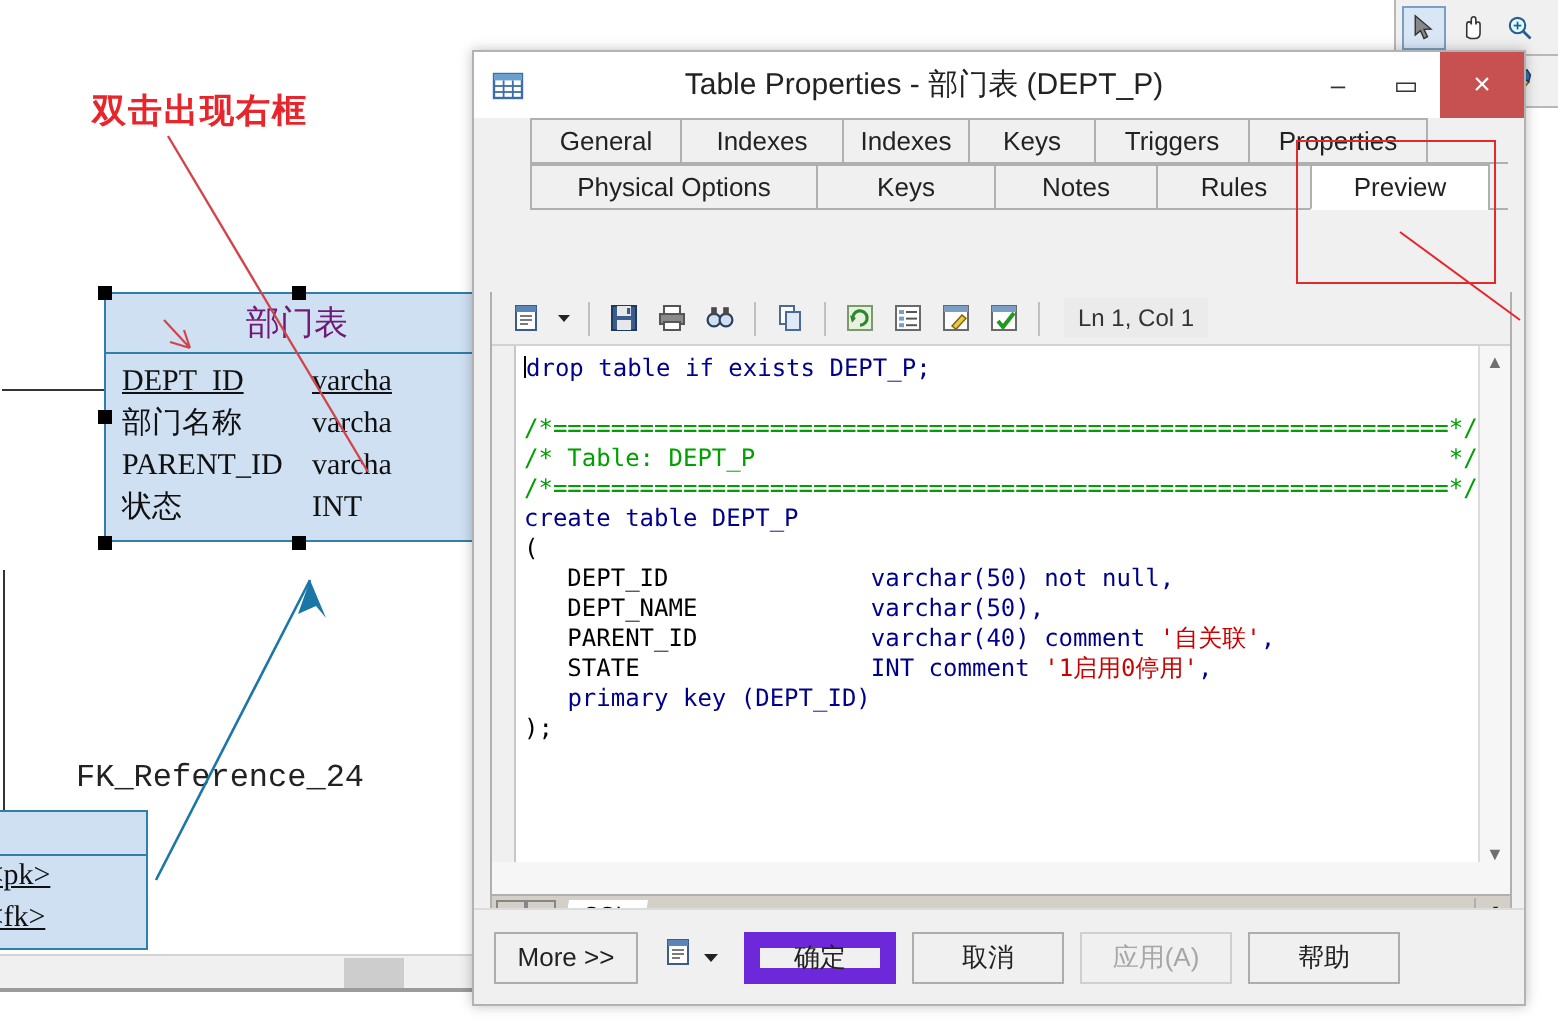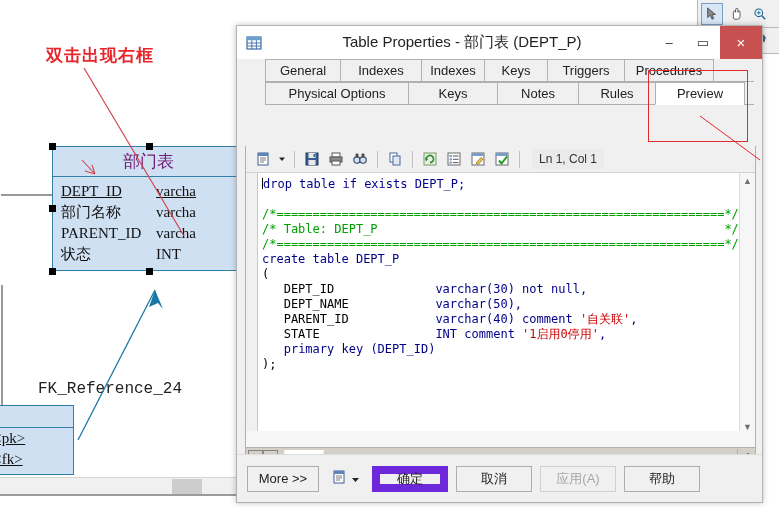--- a/index.html
+++ b/index.html
@@ -315,21 +315,21 @@
       </div>
     </div>
 
     <div class="tabs-wrap">
       <div class="tabrow">
         <div class="tab" style="width:76px">General</div>
         <div class="tab" style="width:82px">Indexes</div>
         <div class="tab" style="width:64px">Indexes</div>
         <div class="tab" style="width:64px">Keys</div>
         <div class="tab" style="width:78px">Triggers</div>
-        <div class="tab" style="width:90px">Procedures</div>
+        <div class="tab" style="width:90px">Properties</div>
         <div class="tab-spacer"></div>
       </div>
       <div class="tabrow">
         <div class="tab" style="width:144px">Physical Options</div>
         <div class="tab" style="width:90px">Keys</div>
         <div class="tab" style="width:82px">Notes</div>
         <div class="tab" style="width:78px">Rules</div>
         <div class="tab active" style="width:90px">Preview</div>
         <div class="tab-spacer"></div>
       </div>
@@ -423,21 +423,21 @@
 
       <div class="code">
         <div class="gutter"></div>
         <pre><span class="caret"></span><span id="code-target"><span class="kw">drop table if exists DEPT_P;</span>
 <span class="plain"></span>
 <span class="cmt">/*==============================================================*/</span>
 <span class="cmt">/* Table: DEPT_P                                                */</span>
 <span class="cmt">/*==============================================================*/</span>
 <span class="kw">create table DEPT_P</span>
 <span class="plain">(</span>
-<span class="plain">   DEPT_ID              </span><span class="kw">varchar(30) not null,</span>
+<span class="plain">   DEPT_ID              </span><span class="kw">varchar(50) not null,</span>
 <span class="plain">   DEPT_NAME            </span><span class="kw">varchar(50),</span>
 <span class="plain">   PARENT_ID            </span><span class="kw">varchar(40) comment </span><span class="str">'自关联'</span><span class="kw">,</span>
 <span class="plain">   STATE                </span><span class="kw">INT comment </span><span class="str">'1启用0停用'</span><span class="kw">,</span>
 <span class="plain">   </span><span class="kw">primary key (DEPT_ID)</span>
 <span class="plain">);</span></span></pre>
       </div>
 
       <div class="vscroll">
         <div class="vs-arrow">▲</div>
         <div class="vs-track"></div>

